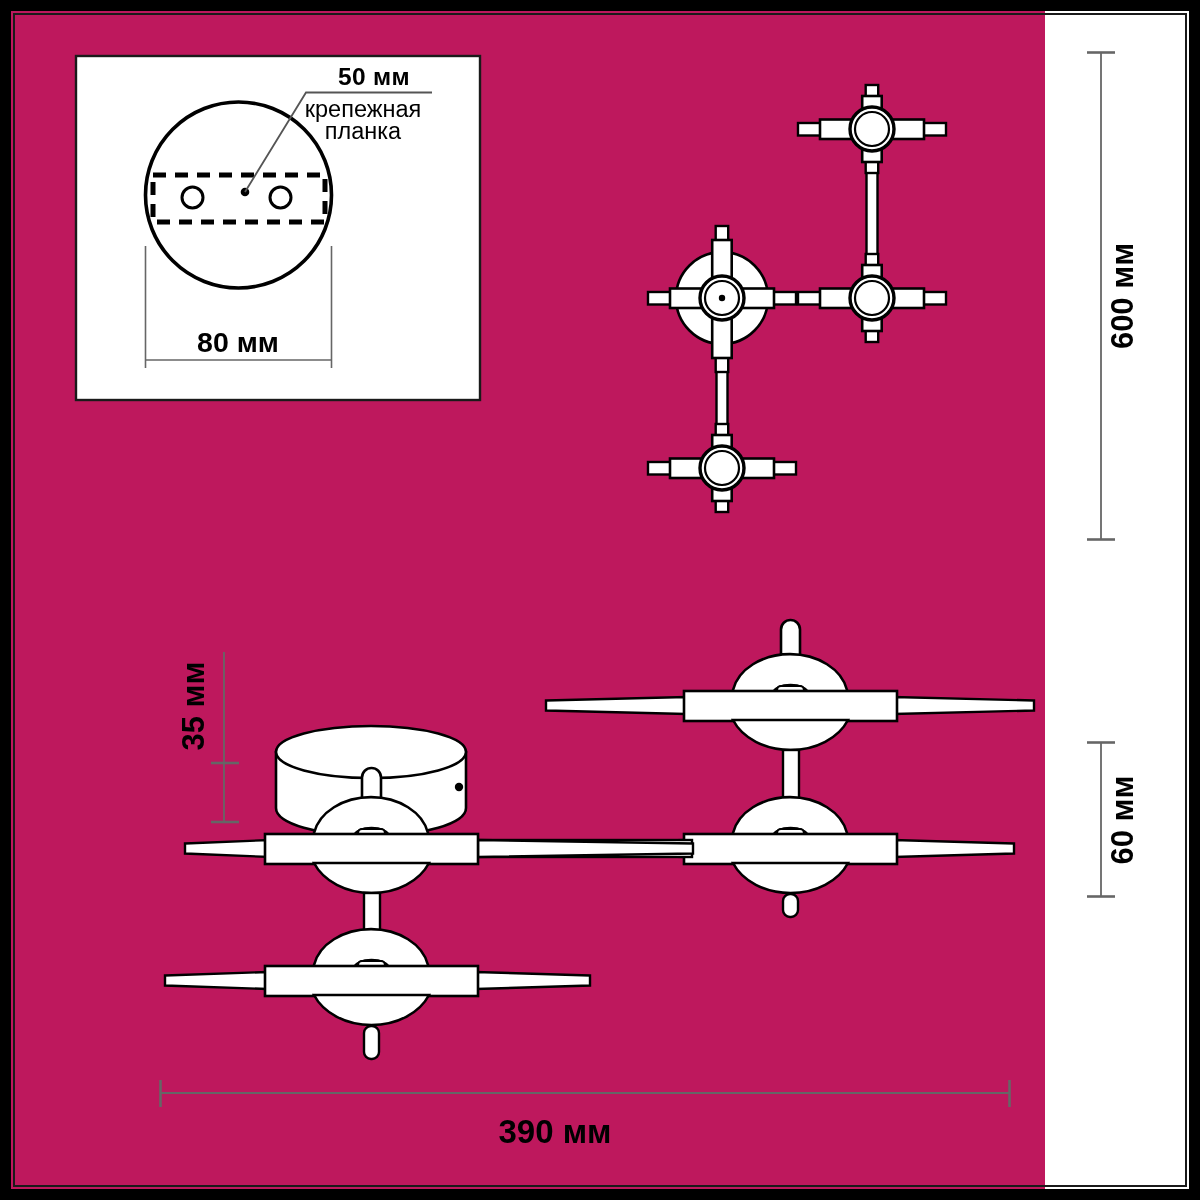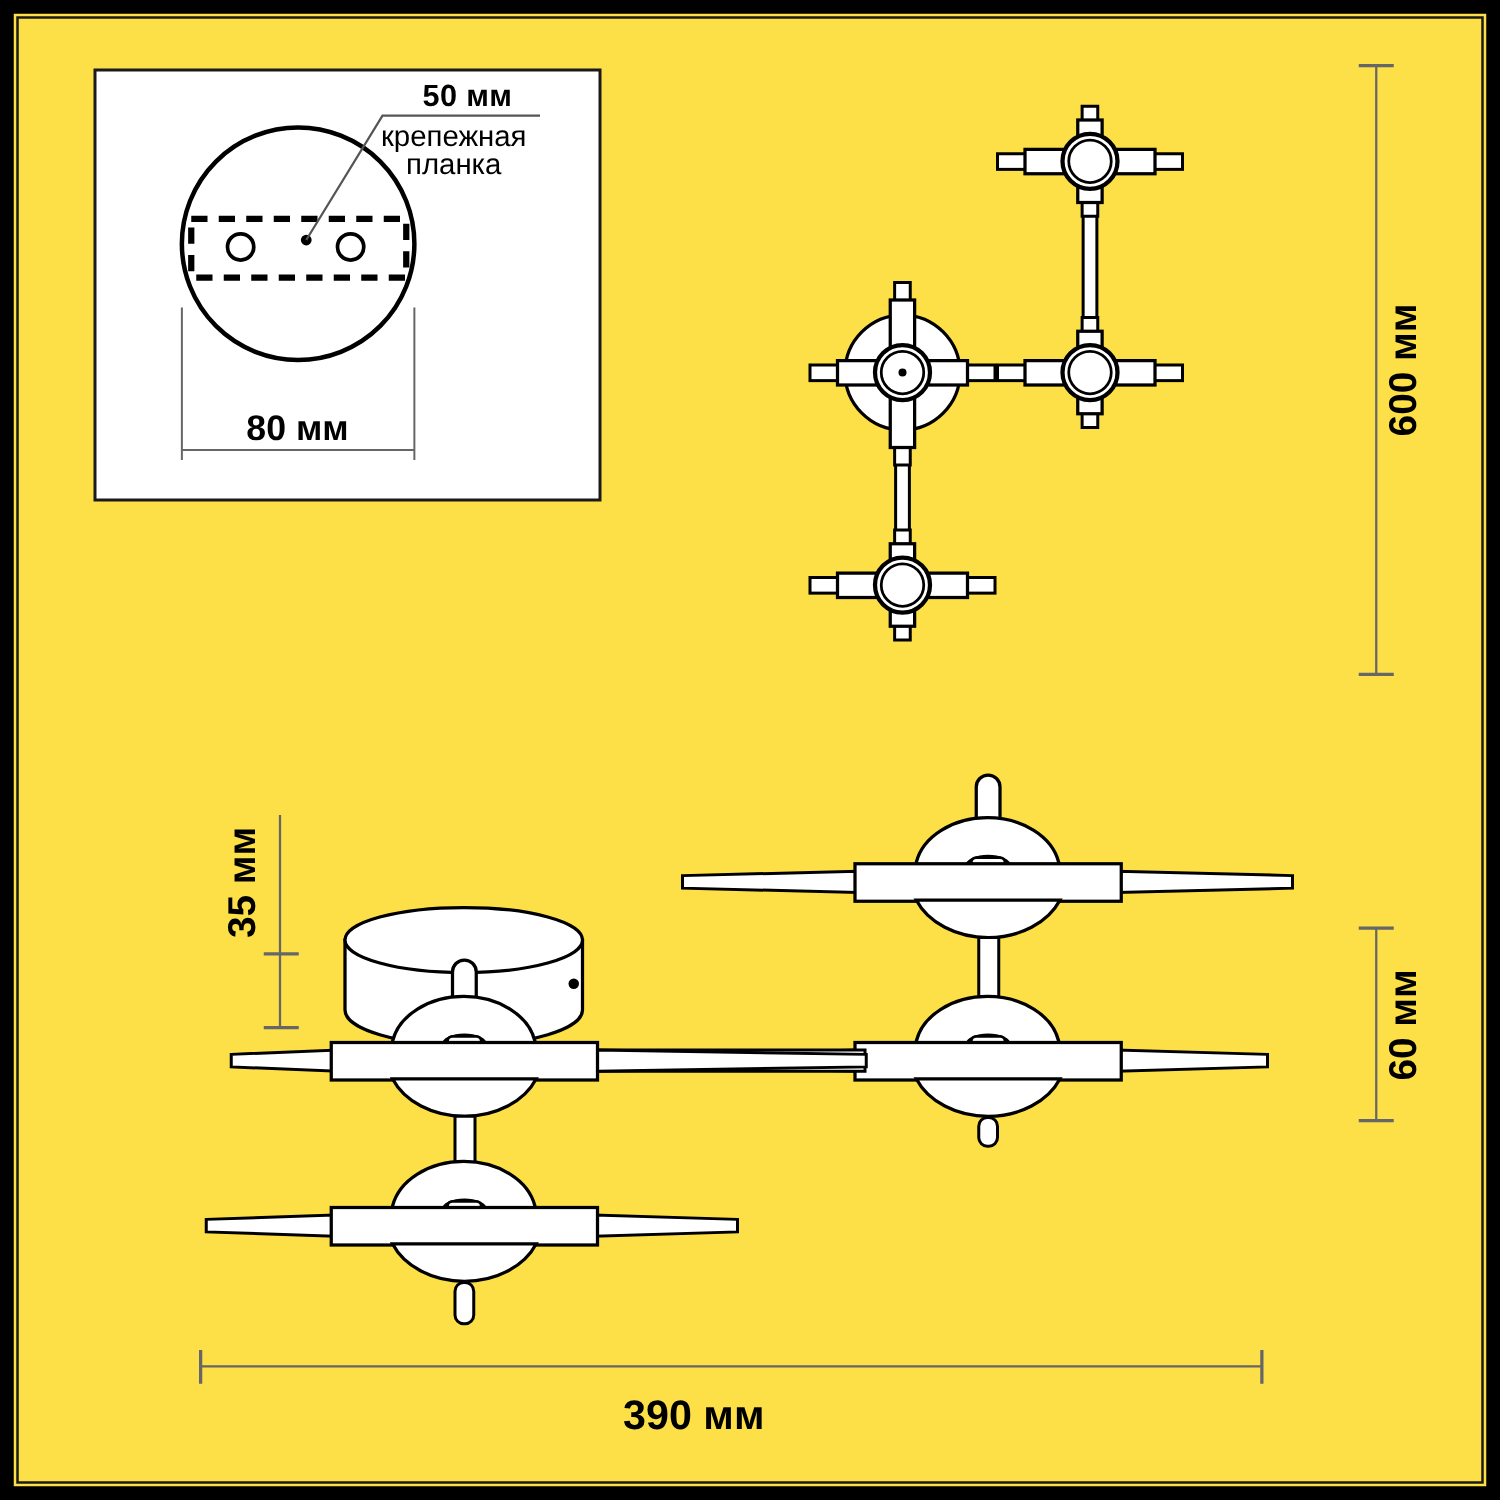--- a/index.html
+++ b/index.html
@@ -8,23 +8,23 @@
     background: #ffffff;
   }
   body {
     width: 1200px;
     height: 1200px;
     font-family: "Liberation Sans", sans-serif;
     overflow: hidden;
   }
   #sheet {
     position: relative;
-    width: 1200px;
+    width: 1045px;
     height: 1200px;
-    background: #fde047;
+    background: #be185d;
   }
   
   #outer-frame {
     position: absolute;
     left: 0; top: 0;
     width: 1200px; height: 1200px;
     box-sizing: border-box;
     border: 11px solid #000000;
     pointer-events: none;
   }

